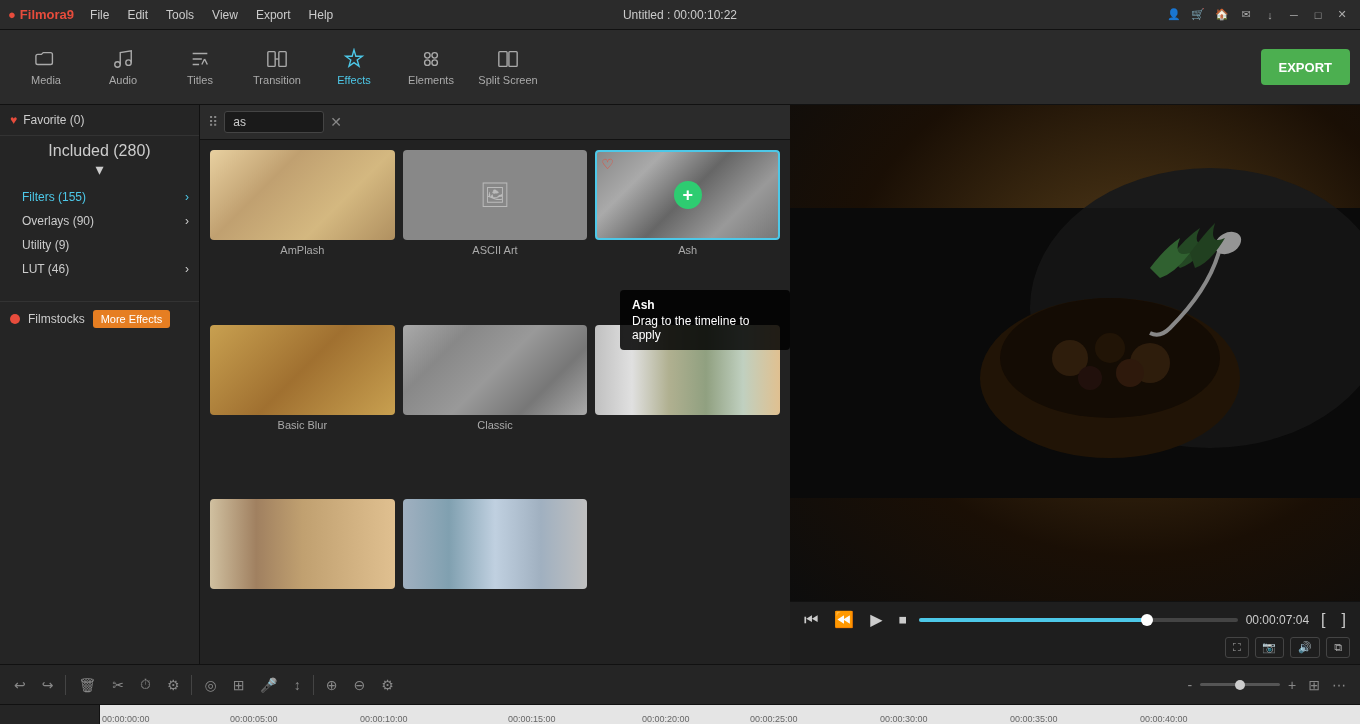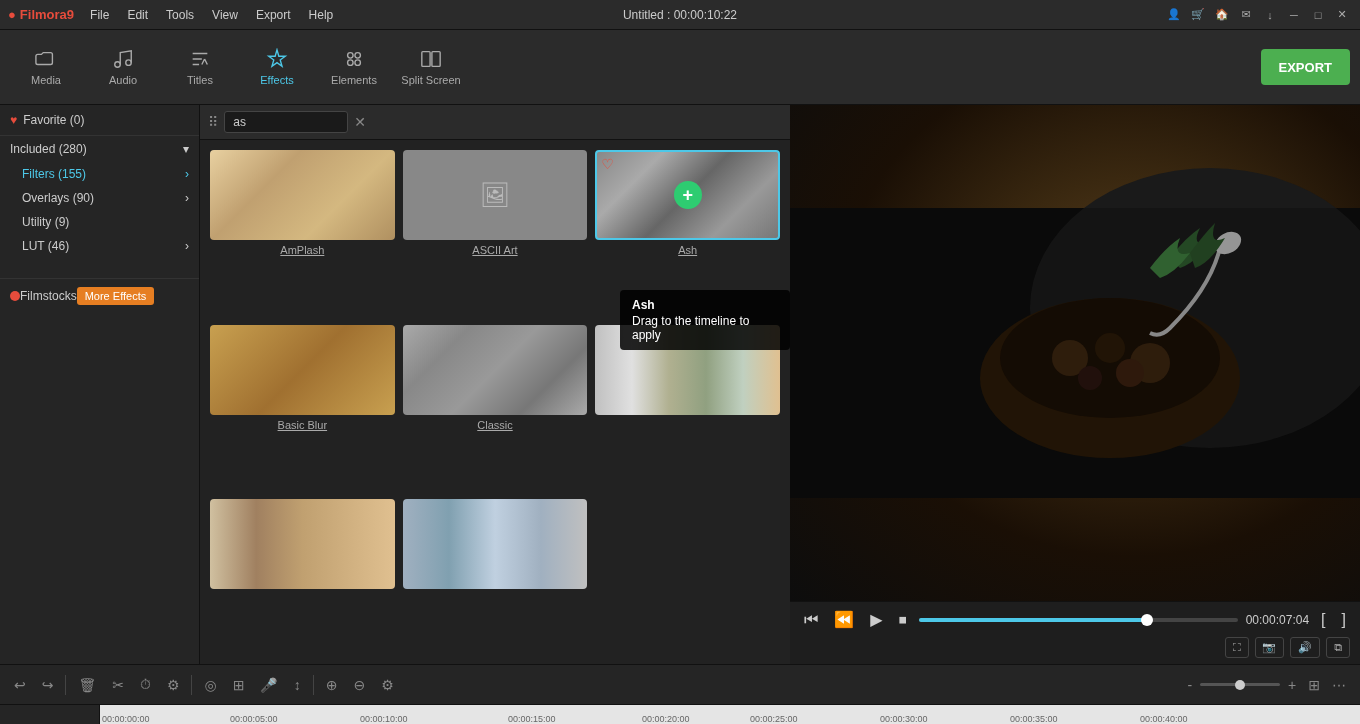--- a/index.html
+++ b/index.html
@@ -22,39 +22,39 @@
     .tool-btn svg { width: 22px; height: 22px; }
     #export-btn { background: #4caf50; color: white; border: none; padding: 8px 18px; border-radius: 4px; cursor: pointer; font-size: 13px; font-weight: bold; margin-left: auto; height: 36px; }
 
     
     #main { display: flex; height: calc(724px - 30px - 75px - 60px); }
 
     
     #left-panel { width: 200px; background: #252525; border-right: 1px solid #111; display: flex; flex-direction: column; overflow-y: auto; }
     #favorite-row { padding: 8px 10px; display: flex; align-items: center; gap: 6px; cursor: pointer; color: #ccc; font-size: 12px; border-bottom: 1px solid #333; }
     .heart-icon { color: #e74c3c; }
-    .section-header { display: flex; align-items: center; justify-content: space-between; padding: 6px 10px; cursor: pointer; color: #ccc; font-size: 12px; }
+    .section-header { display: flex; align-items: center; justify-content: space-between; padding: 6px 10px; cursor: pointer; color: #ccc; font-size: 16px; flex-direction: column; }
     .sub-item { padding: 5px 10px 5px 22px; cursor: pointer; font-size: 12px; display: flex; align-items: center; justify-content: space-between; }
     .sub-item.active { color: #4dc8e8; gap: 40px; }
-    .filmstocks-row { display: flex; align-items: center; padding: 8px 10px; border-top: 1px solid #333; margin-top: auto; }
+    .filmstocks-row { display: flex; align-items: center; padding: 8px 10px; gap: 8px; border-top: 1px solid #333; margin-top: auto; }
     .filmstocks-dot { width: 10px; height: 10px; background: #e74c3c; border-radius: 50%; }
     .more-effects-btn { background: #e67e22; color: white; border: none; padding: 3px 8px; border-radius: 3px; font-size: 11px; cursor: pointer; }
 
     
     #content-area { flex: 1; background: #222; display: flex; flex-direction: column; position: relative; }
     #search-bar { display: flex; align-items: center; padding: 6px 8px; background: #2b2b2b; border-bottom: 1px solid #111; gap: 6px; }
-    #search-input { background: #1a1a1a; border: 1px solid #444; color: #ccc; padding: 3px 8px; border-radius: 3px; font-size: 12px; width: 124px; }
+    #search-input { background: #1a1a1a; border: 1px solid #444; color: #ccc; padding: 3px 8px; border-radius: 3px; font-size: 12px; width: 100px; }
     .grid-icon { color: #888; cursor: pointer; font-size: 14px; }
     .clear-search { color: #888; cursor: pointer; font-size: 14px; }
 
     
     #effects-grid { display: grid; grid-template-columns: repeat(3, 1fr); gap: 8px; padding: 10px; overflow-y: auto; flex: 1; }
     .effect-card { display: flex; flex-direction: column; align-items: center; cursor: pointer; }
     .effect-thumb { width: 100%; height: 90px; background: #333; border-radius: 4px; overflow: hidden; position: relative; display: flex; align-items: center; justify-content: center; }
-    .effect-label { font-size: 11px; color: #aaa; margin-top: 4px; text-align: center; text-decoration: underline; }
+    .effect-label { font-size: 11px; color: #aaa; margin-top: 4px; text-align: center; }
     .effect-card.selected .effect-thumb { border: 2px solid #4dc8e8; }
     .heart-overlay { position: absolute; top: 4px; left: 4px; color: #e74c3c; font-size: 14px; }
     .add-overlay { position: absolute; top: 50%; left: 50%; transform: translate(-50%, -50%); width: 28px; height: 28px; background: #2ecc71; border-radius: 50%; display: flex; align-items: center; justify-content: center; color: white; font-size: 18px; font-weight: bold; }
 
     
     #ash-tooltip { position: absolute; top: 185px; left: 420px; background: rgba(0,0,0,0.85); color: white; padding: 8px 12px; border-radius: 4px; font-size: 12px; z-index: 100; pointer-events: none; }
     #ash-tooltip .tooltip-title { font-weight: bold; margin-bottom: 2px; }
 
     
     #preview-panel { width: 570px; background: #111; display: flex; flex-direction: column; }
@@ -139,20 +139,28 @@
         <circle cx="18" cy="16" r="3"></circle>
       </svg>
     <span>Audio</span>
   </div>
   <div class="tool-btn">
     <svg viewBox="0 0 24 24" fill="none" stroke="currentColor" stroke-width="1.5">
         <path d="M4 6h16M4 12h10M4 18h7"></path>
         <path d="M17 12l3 6M17 12l-3 6"></path>
       </svg>
     <span>Titles</span>
+  </div>
+  <div class="tool-btn">
+    <svg viewBox="0 0 24 24" fill="none" stroke="currentColor" stroke-width="1.5">
+        <rect x="2" y="4" width="8" height="16" rx="1"></rect>
+        <rect x="14" y="4" width="8" height="16" rx="1"></rect>
+        <path d="M10 12h4"></path>
+      </svg>
+    <span>Transition</span>
   </div>
   <div class="tool-btn active">
     <svg viewBox="0 0 24 24" fill="none" stroke="#4dc8e8" stroke-width="1.5">
         <path d="M12 2l2 7h7l-5.5 4 2 7L12 16l-5.5 4 2-7L3 9h7z"></path>
       </svg>
     <span style="color:#4dc8e8">Effects</span>
   </div>
   <div class="tool-btn">
     <svg viewBox="0 0 24 24" fill="none" stroke="currentColor" stroke-width="1.5">
         <circle cx="8" cy="8" r="3"></circle>

